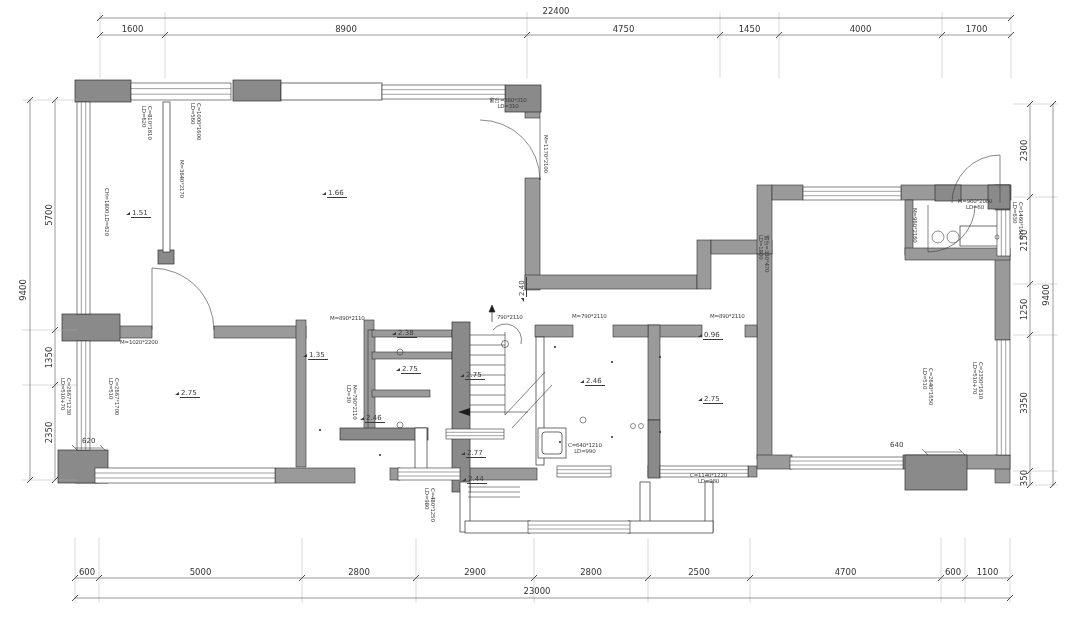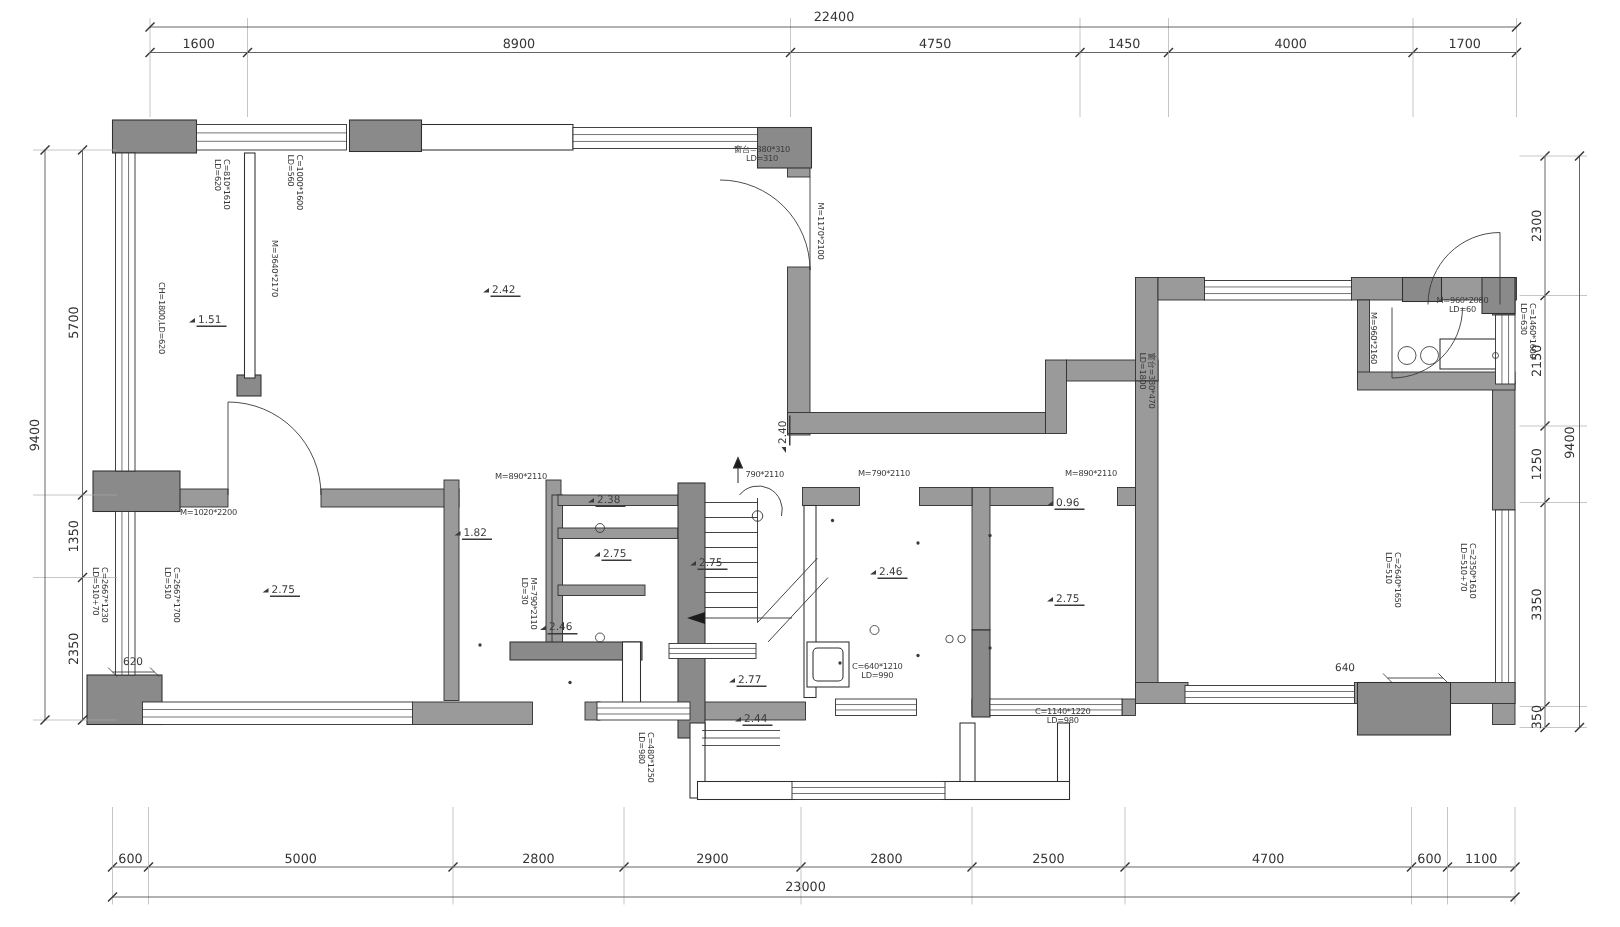--- a/index.html
+++ b/index.html
@@ -338,28 +338,28 @@
   <span class="spec v" style="left:1024px;top:202px">C=1460*1600
 LD=630</span>
   <span class="spec v" style="left:934px;top:368px">C=2640*1650
 LD=510</span>
   <span class="spec v" style="left:984px;top:362px">C=2350*1610
 LD=510+70</span>
 
   <span class="dim-s" style="left:82px;top:437px">620</span>
   <span class="dim-s" style="left:890px;top:441px">640</span>
 
-  <span class="elev" style="left:322px;top:190px"><i class="tri"></i><span class="num">2.42</span></span>
+  <span class="elev" style="left:322px;top:190px"><i class="tri"></i><span class="num">1.66</span></span>
   <span class="elev" style="left:126px;top:210px"><i class="tri"></i><span class="num">1.51</span></span>
   <span class="elev" style="left:175px;top:390px"><i class="tri"></i><span class="num">2.75</span></span>
-  <span class="elev" style="left:303px;top:352px"><i class="tri"></i><span class="num">1.82</span></span>
+  <span class="elev" style="left:303px;top:352px"><i class="tri"></i><span class="num">1.35</span></span>
   <span class="elev" style="left:392px;top:330px"><i class="tri"></i><span class="num">2.38</span></span>
   <span class="elev" style="left:396px;top:366px"><i class="tri"></i><span class="num">2.75</span></span>
   <span class="elev" style="left:360px;top:415px"><i class="tri"></i><span class="num">2.46</span></span>
   <span class="elev" style="left:460px;top:372px"><i class="tri"></i><span class="num">2.75</span></span>
-  <span class="elev" style="left:486px;top:450px"><i class="tri"></i><span class="num">2.77</span></span>
-  <span class="elev" style="left:490px;top:476px"><i class="tri"></i><span class="num">2.44</span></span>
+  <span class="elev" style="left:461px;top:450px"><i class="tri"></i><span class="num">2.77</span></span>
+  <span class="elev" style="left:462px;top:476px"><i class="tri"></i><span class="num">2.44</span></span>
   <span class="elev" style="left:580px;top:378px"><i class="tri"></i><span class="num">2.46</span></span>
   <span class="elev" style="left:698px;top:332px"><i class="tri"></i><span class="num">0.96</span></span>
   <span class="elev" style="left:698px;top:396px"><i class="tri"></i><span class="num">2.75</span></span>
   <span class="elev v" style="left:519px;top:302px"><i class="tri"></i><span class="num">2.40</span></span>
 </div>
 </div>
 
 </body></html>

